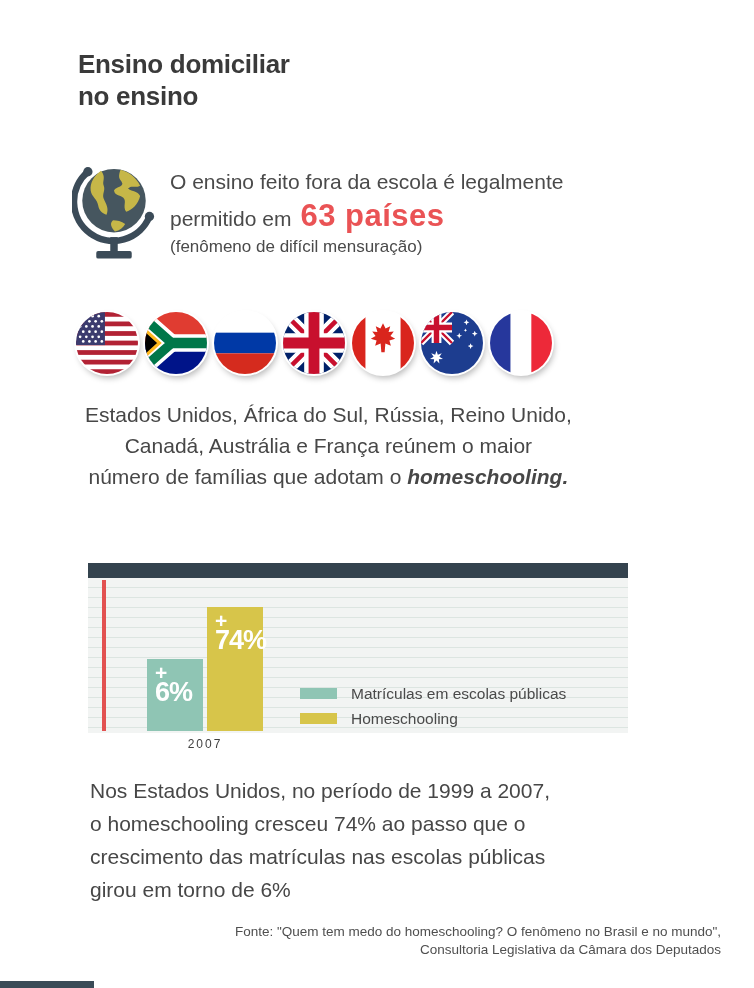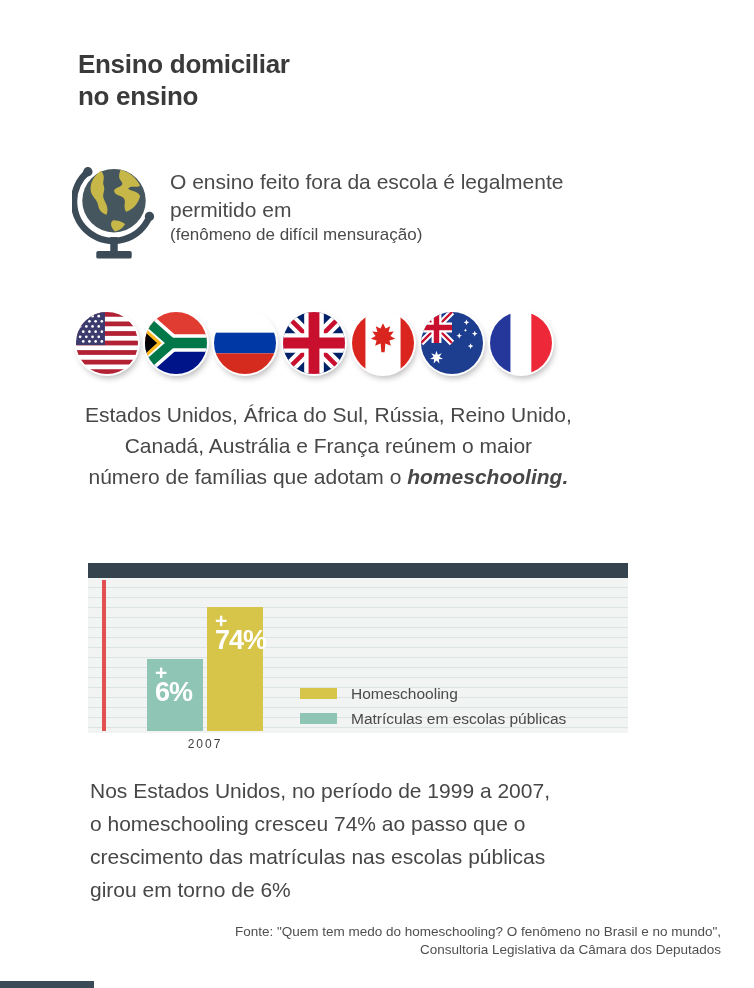--- a/index.html
+++ b/index.html
@@ -77,20 +77,21 @@
       </g>
       <rect x="41" y="84" width="8" height="17" fill="#3b4b58"></rect>
       <rect x="26" y="99" width="38" height="8" rx="2" fill="#3b4b58"></rect>
     </svg>
   </div>
 
   <div class="intro">
     <div class="intro-line1">O ensino feito fora da escola é legalmente</div>
     <div class="intro-line2">
       <span class="prefix">permitido em</span>
+      <span class="highlight">63 países</span>
     </div>
     <div class="intro-note">(fenômeno de difícil mensuração)</div>
   </div>
 
   <div class="flags">
     <div class="flag">
       <svg viewBox="0 0 60 60">
         <rect width="60" height="60" fill="#fff"></rect>
         <g fill="#b22234">
           <rect y="0" width="60" height="4.6"></rect>
@@ -206,26 +207,26 @@
       <div class="bar bar-teal">
         <span class="plus">+</span>
         <span class="pct">6%</span>
       </div>
       <div class="bar bar-yellow">
         <span class="plus">+</span>
         <span class="pct">74%</span>
       </div>
       <div class="legend">
         <div class="legend-row">
+          <span class="legend-swatch" style="background:#8fc5b4;"></span>
+          <span class="legend-label">Matrículas em escolas públicas</span>
+        </div>
+        <div class="legend-row">
           <span class="legend-swatch" style="background:#d7c54a;"></span>
           <span class="legend-label">Homeschooling</span>
-        </div>
-        <div class="legend-row">
-          <span class="legend-swatch" style="background:#8fc5b4;"></span>
-          <span class="legend-label">Matrículas em escolas públicas</span>
         </div>
       </div>
     </div>
   </div>
   <div class="x-label">2007</div>
 
   <div class="summary">
     <div>Nos Estados Unidos, no período de 1999 a 2007,</div>
     <div>o homeschooling cresceu 74% ao passo que o</div>
     <div>crescimento das matrículas nas escolas públicas</div>

